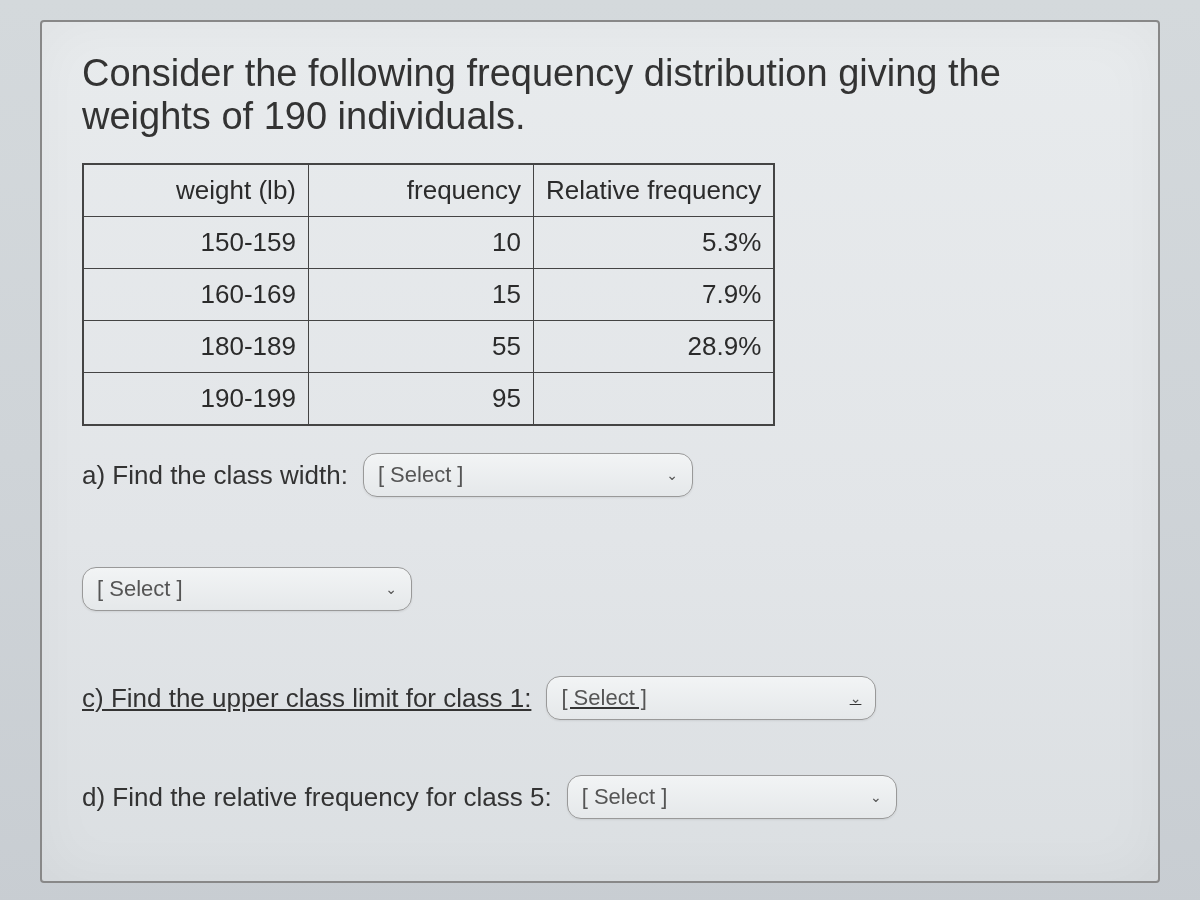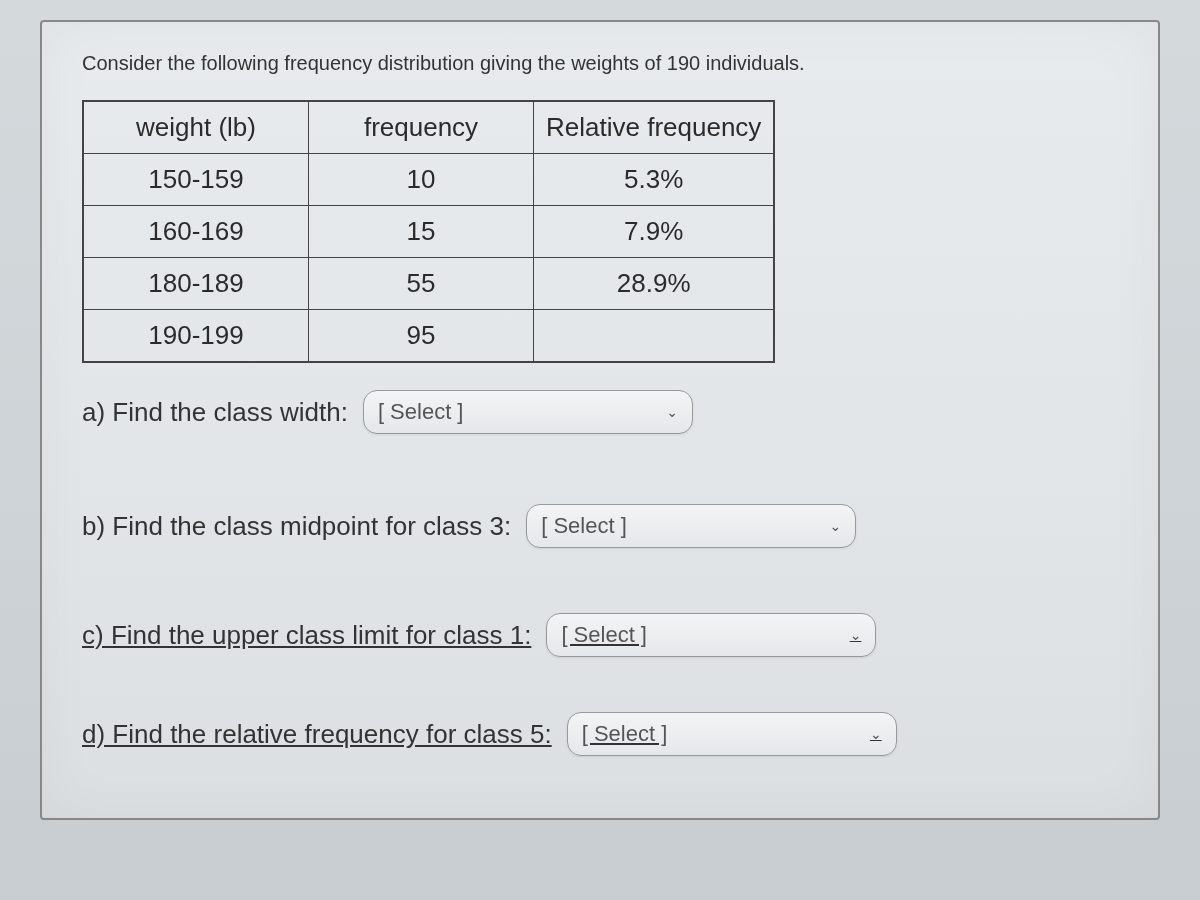--- a/index.html
+++ b/index.html
@@ -14,34 +14,34 @@
     }
     .panel {
       margin: 20px 40px 30px 40px;
       border: 2px solid #888;
       border-radius: 4px;
       padding: 30px 40px 40px 40px;
       background: linear-gradient(180deg, #e8ebed 0%, #e2e5e8 60%, #dbdfe2 100%);
       box-shadow: inset 0 0 60px rgba(0,0,0,0.04);
     }
     .intro {
-      font-size: 20px;
+      font-size: 38px;
       color: #333;
       margin-bottom: 25px;
       font-weight: 400;
     }
     table.freq {
       border-collapse: collapse;
       border: 2px solid #444;
       font-size: 26px;
     }
     table.freq th, table.freq td {
       border: 1px solid #444;
       padding: 10px 12px;
-      text-align: center;
+      text-align: right;
       font-weight: 400;
       min-width: 200px;
       background: transparent;
     }
     table.freq th {
       font-weight: 400;
     }
     .qrow {
       margin-top: 27px;
       display: flex;
@@ -64,21 +64,21 @@
       box-shadow: 0 1px 2px rgba(0,0,0,0.08);
       cursor: pointer;
     }
     .select-box .chev {
       font-size: 14px;
       color: #555;
       margin-left: 20px;
     }
     .qrow.b { margin-top: 70px; }
     .qrow.c { margin-top: 65px; text-decoration: underline; }
-    .qrow.d { margin-top: 55px; margin-bottom: 22px; text-decoration: underline; }
+    .qrow.d { margin-top: 55px; margin-bottom: 22px; }
   </style>
 </head>
 <body>
 
 <div class="panel">
 
   <div class="intro">Consider the following frequency distribution giving the weights of 190 individuals.</div>
 
   <table class="freq">
     <tbody>
@@ -112,21 +112,20 @@
 
   <div class="qrow">
     <span>a) Find the class width:</span>
     <span class="select-box">
       <span>[ Select ]</span>
       <span class="chev">⌄</span>
     </span>
   </div>
 
   <div class="qrow b">
-    <span>b) Find the class midpoint for class 3:</span>
     <span class="select-box">
       <span>[ Select ]</span>
       <span class="chev">⌄</span>
     </span>
   </div>
 
   <div class="qrow c">
     <span>c) Find the upper class limit for class 1:</span>
     <span class="select-box">
       <span>[ Select ]</span>

